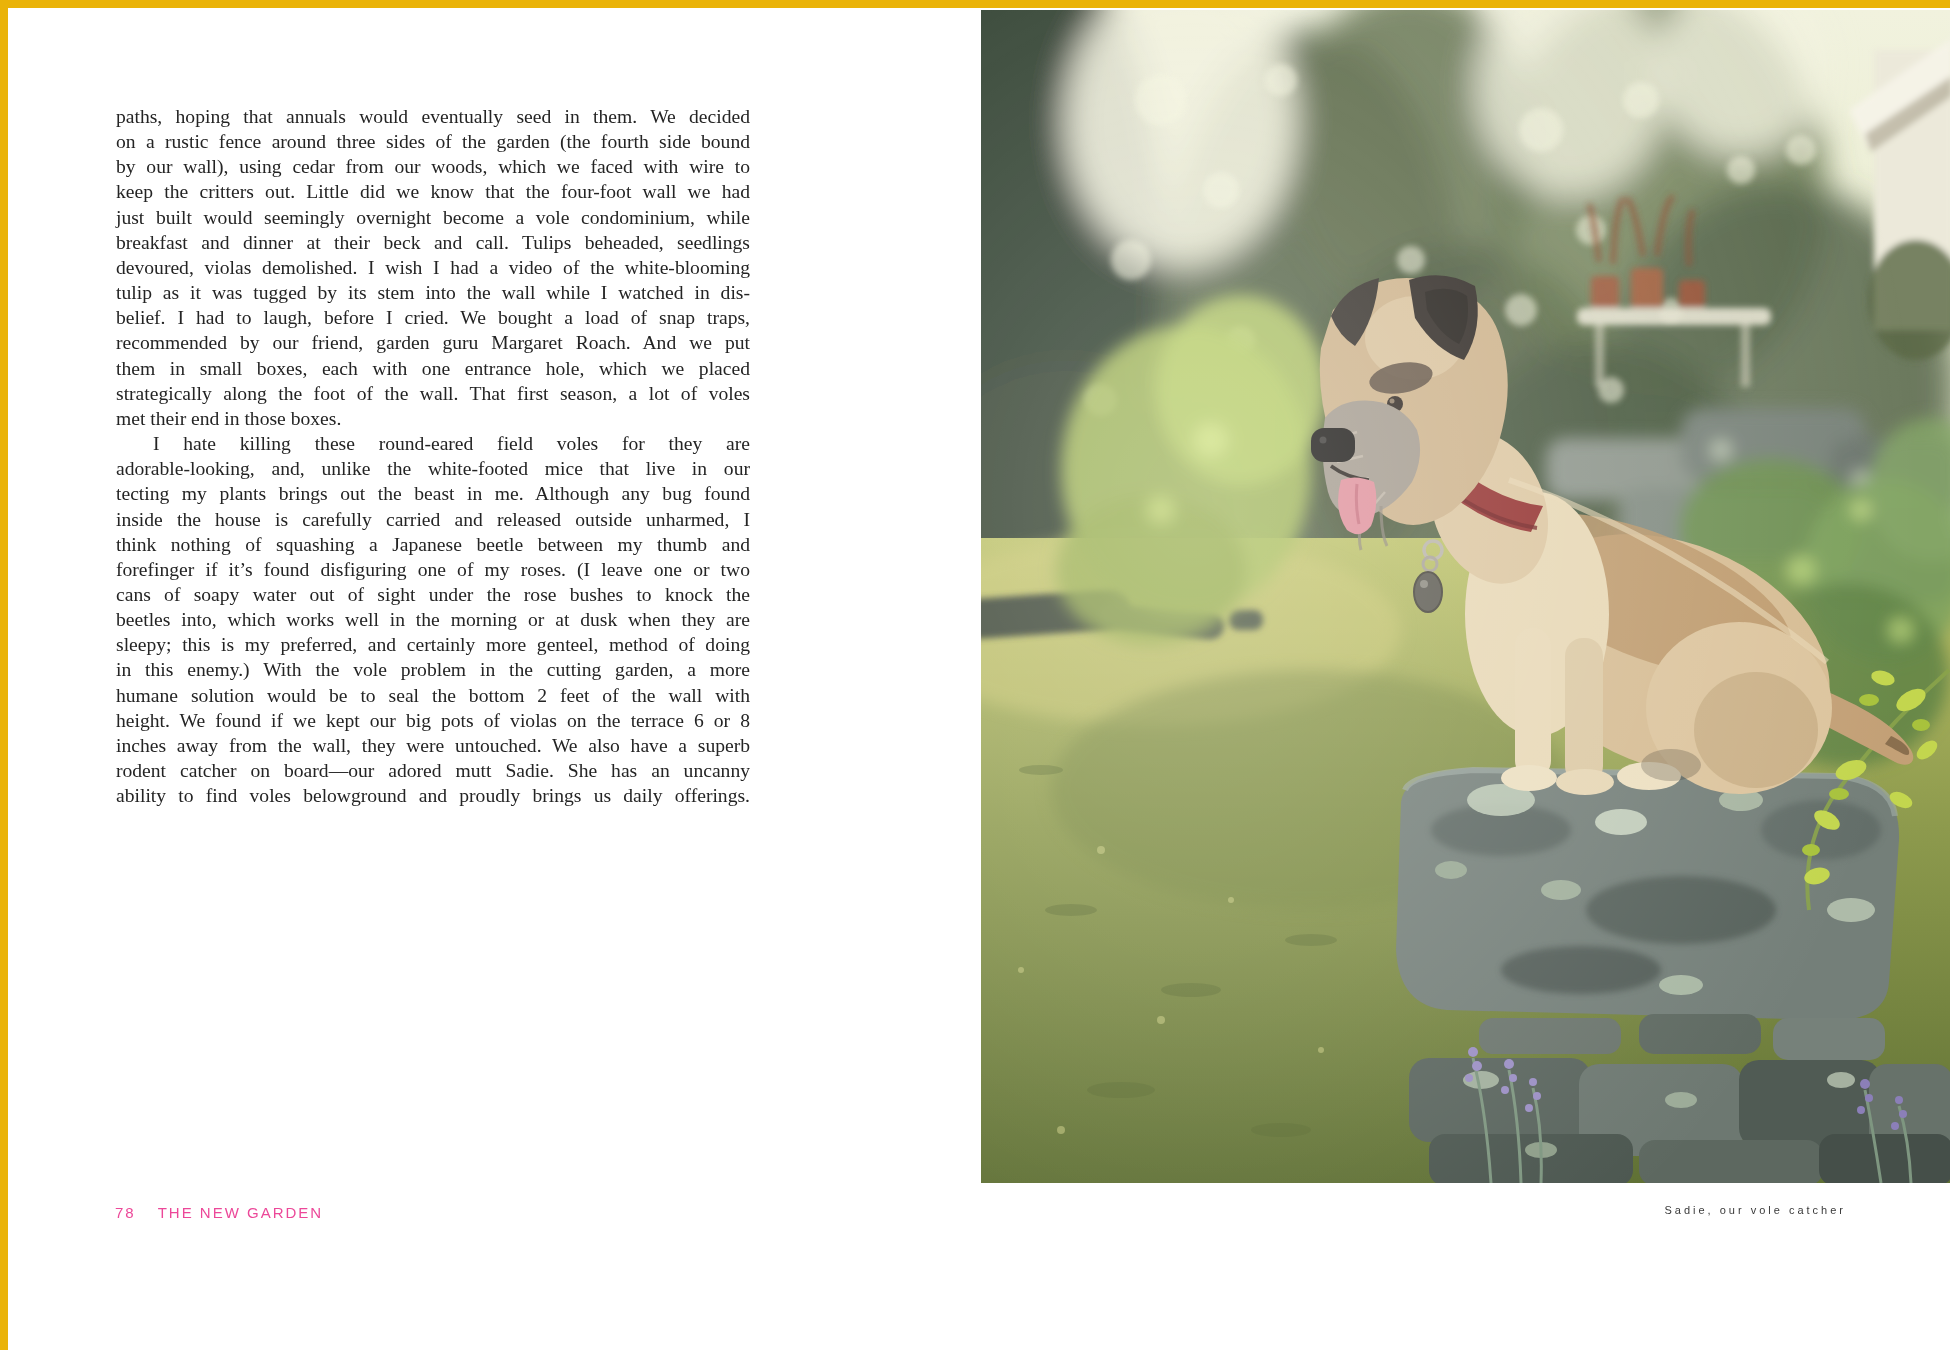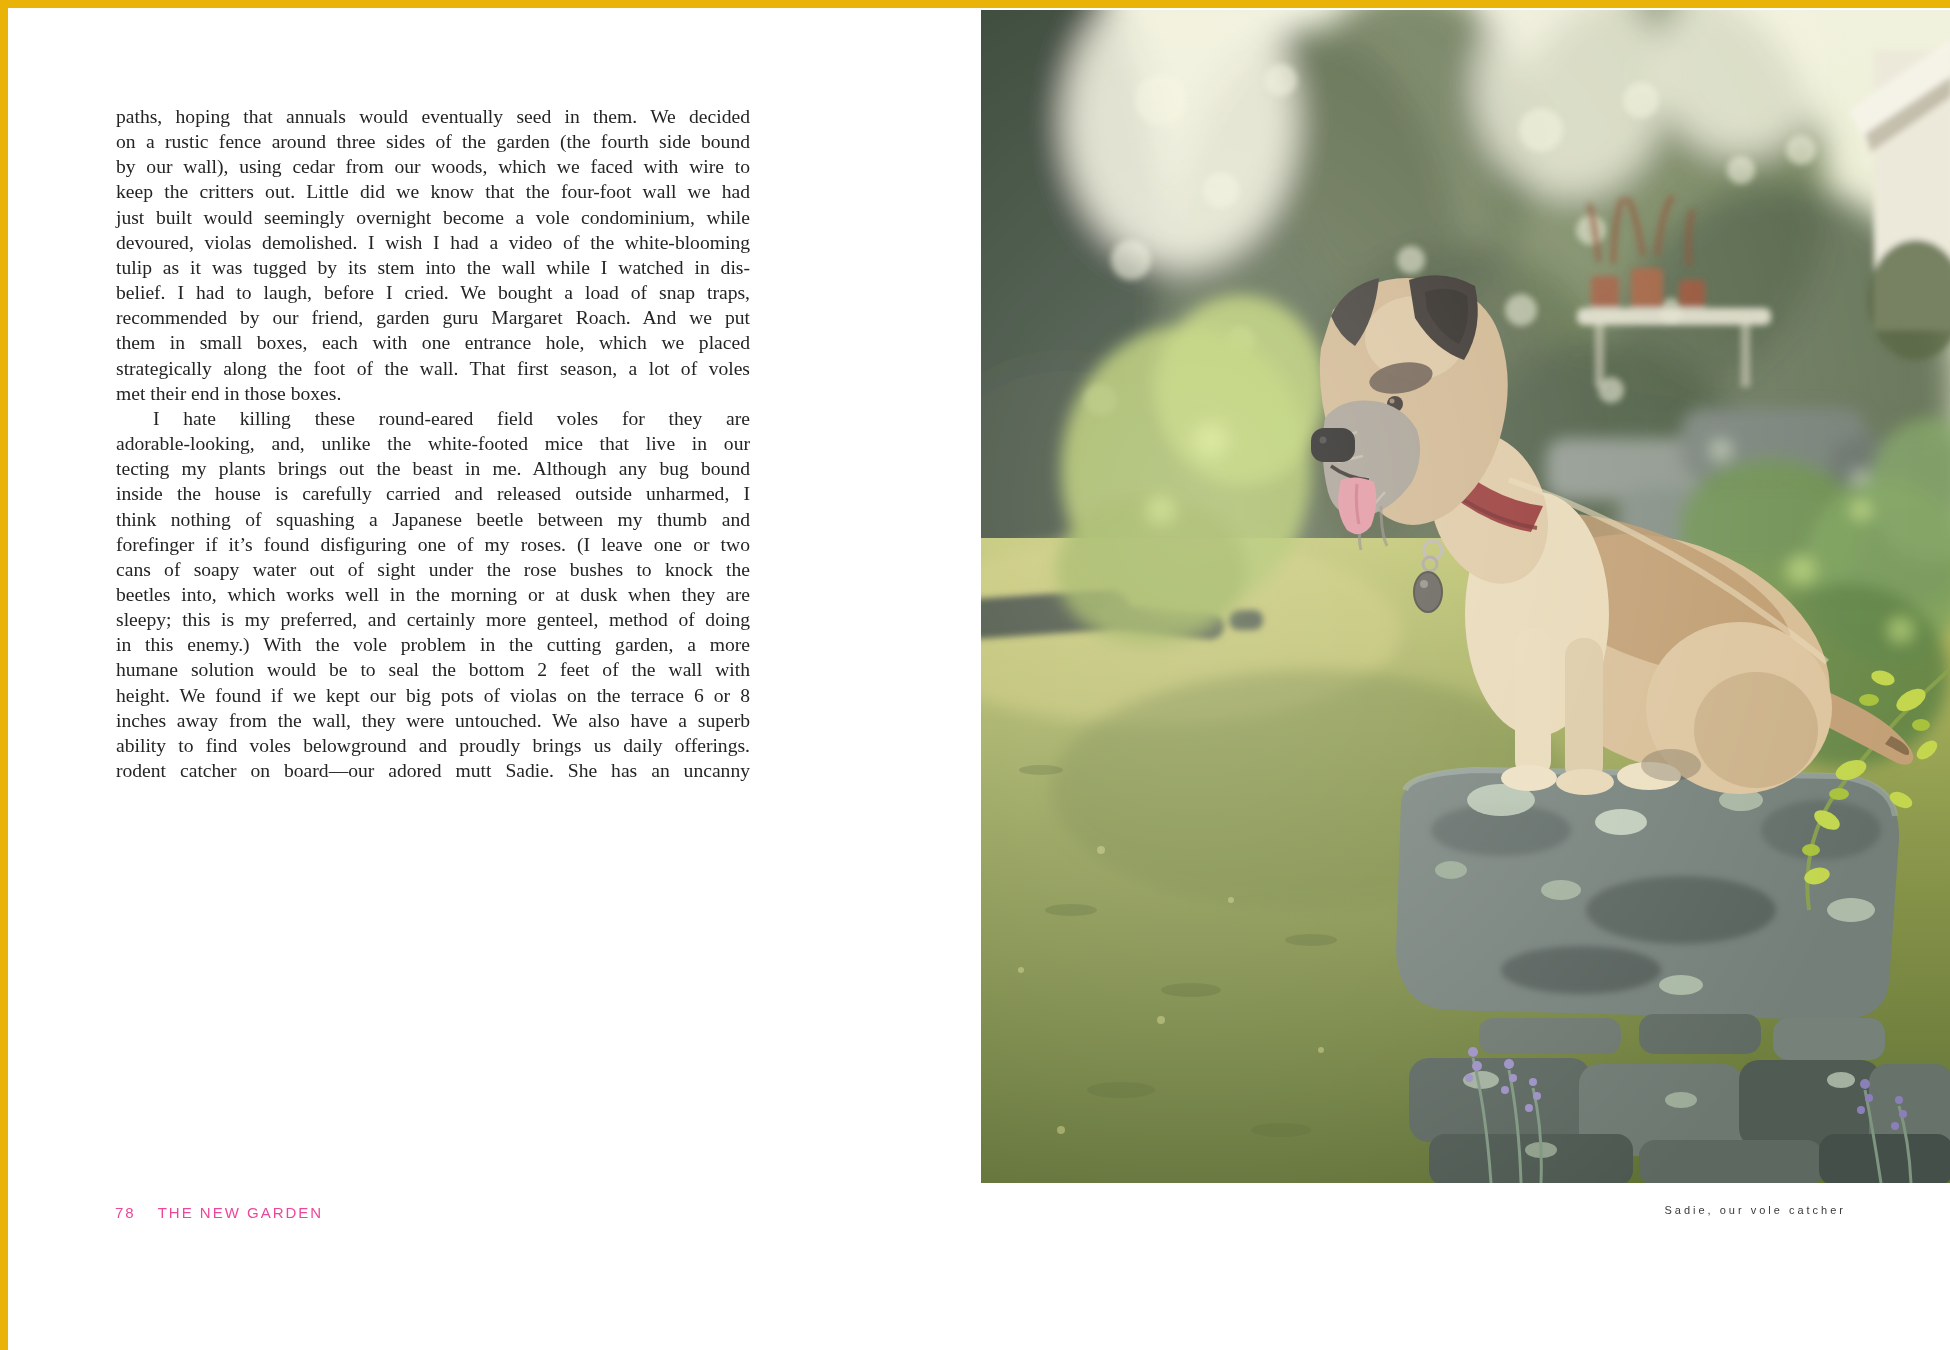--- a/index.html
+++ b/index.html
@@ -43,42 +43,43 @@
 
 <div class="spread-border">
 
   <div>
     <div class="text-block">
       <div class="line">paths, hoping that annuals would eventually seed in them. We decided</div>
       <div class="line">on a rustic fence around three sides of the garden (the fourth side bound</div>
       <div class="line">by our wall), using cedar from our woods, which we faced with wire to</div>
       <div class="line">keep the critters out. Little did we know that the four-foot wall we had</div>
       <div class="line">just built would seemingly overnight become a vole condominium, while</div>
+      <div class="line">breakfast and dinner at their beck and call. Tulips beheaded, seedlings</div>
       <div class="line">devoured, violas demolished. I wish I had a video of the white-blooming</div>
       <div class="line">tulip as it was tugged by its stem into the wall while I watched in dis-</div>
       <div class="line">belief. I had to laugh, before I cried. We bought a load of snap traps,</div>
       <div class="line">recommended by our friend, garden guru Margaret Roach. And we put</div>
       <div class="line">them in small boxes, each with one entrance hole, which we placed</div>
       <div class="line">strategically along the foot of the wall. That first season, a lot of voles</div>
       <div class="line para-end">met their end in those boxes.</div>
       <div class="line indent">I hate killing these round-eared field voles for they are</div>
       <div class="line">adorable-looking, and, unlike the white-footed mice that live in our</div>
-      <div class="line">tecting my plants brings out the beast in me. Although any bug bound</div>
+      <div class="line">tecting my plants brings out the beast in me. Although any bug found</div>
       <div class="line">inside the house is carefully carried and released outside unharmed, I</div>
       <div class="line">think nothing of squashing a Japanese beetle between my thumb and</div>
       <div class="line">forefinger if it’s found disfiguring one of my roses. (I leave one or two</div>
       <div class="line">cans of soapy water out of sight under the rose bushes to knock the</div>
       <div class="line">beetles into, which works well in the morning or at dusk when they are</div>
       <div class="line">sleepy; this is my preferred, and certainly more genteel, method of doing</div>
       <div class="line">in this enemy.) With the vole problem in the cutting garden, a more</div>
       <div class="line">humane solution would be to seal the bottom 2 feet of the wall with</div>
       <div class="line">height. We found if we kept our big pots of violas on the terrace 6 or 8</div>
       <div class="line">inches away from the wall, they were untouched. We also have a superb</div>
+      <div class="line">rodent catcher on board—our adored mutt Sadie. She has an uncanny</div>
       <div class="line">ability to find voles belowground and proudly brings us daily offerings.</div>
-      <div class="line">rodent catcher on board—our adored mutt Sadie. She has an uncanny</div>
     </div>
     <div class="footer-left">
       <span>78</span><span class="running-title">THE NEW GARDEN</span>
     </div>
   </div>
 
   <div class="photo">
     <svg viewBox="0 0 971 1173" preserveAspectRatio="none">
       <defs>
         <linearGradient id="sky" x1="0" y1="0" x2="0" y2="1">

